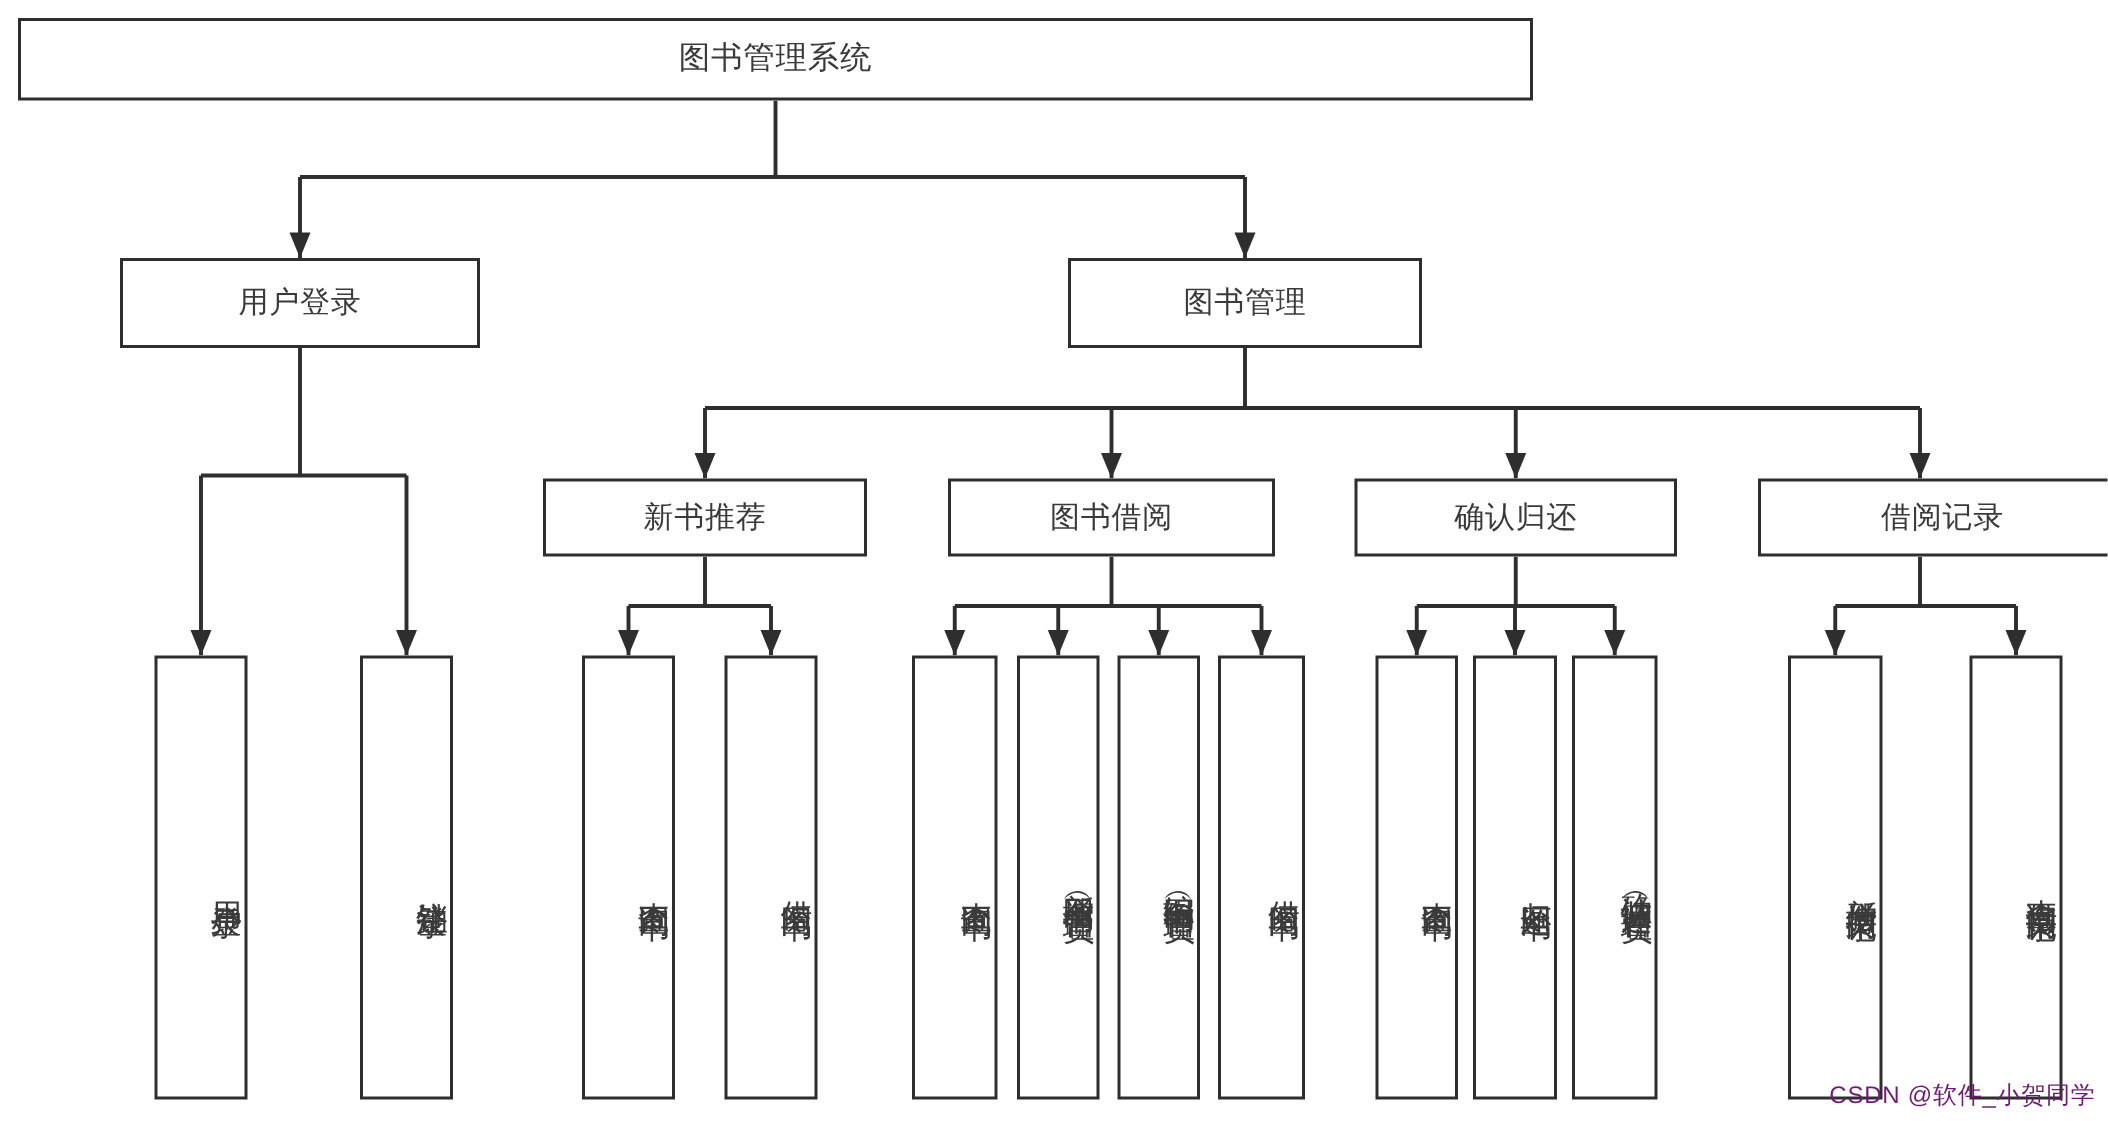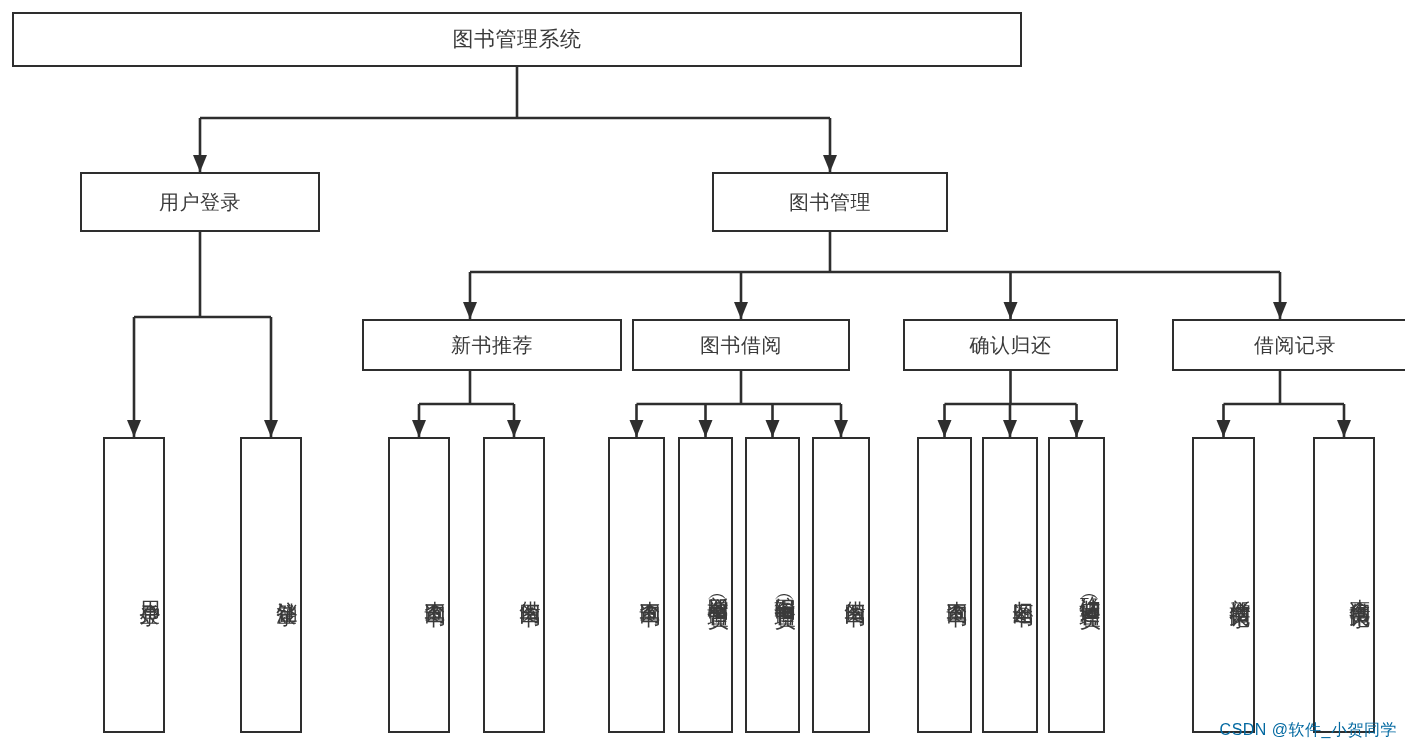--- a/index.html
+++ b/index.html
@@ -35,21 +35,21 @@
     padding-top:6px;
   }
   .node.root{font-size:21px;}
   svg#wires{position:absolute;left:0;top:0;width:1405px;height:747px;pointer-events:none;}
   svg#wires path,svg#wires line{stroke:#2e2e2e;stroke-width:2.6;fill:none;}
   svg#wires polygon{fill:#2e2e2e;}
   #watermark{
     position:absolute;
     right:8px;bottom:6px;
     font-size:16px;
-    color:#0369a1;
+    color:#701a75;
     letter-spacing:0.5px;
     white-space:nowrap;
   }
 </style>
 </head>
 <body>
 
 <div id="canvas">
   <svg id="wires">
       <line x1="517" y1="67" x2="517" y2="118"></line>
@@ -114,21 +114,21 @@
       </div>
       <div class="node" style="left: 712px; top: 172px; width: 236px; height: 60px; text-align: right;">
         <span>图书管理</span>
       </div>
       <div class="node vert" style="left: 103px; top: 437px; width: 62px; height: 296px;">
         <span>用户登录</span>
       </div>
       <div class="node vert" style="left: 240px; top: 437px; width: 62px; height: 296px;">
         <span>注销登录</span>
       </div>
-      <div class="node" style="left: 362px; top: 319px; width: 260px; height: 52px;">
+      <div class="node" style="left: 362px; top: 319px; width: 216px; height: 52px;">
         <span>新书推荐</span>
       </div>
       <div class="node" style="left: 632px; top: 319px; width: 218px; height: 52px;">
         <span>图书借阅</span>
       </div>
       <div class="node" style="left: 903px; top: 319px; width: 215px; height: 52px;">
         <span>确认归还</span>
       </div>
       <div class="node" style="left: 1172px; top: 319px; width: 246px; height: 52px;">
         <span>借阅记录</span>

